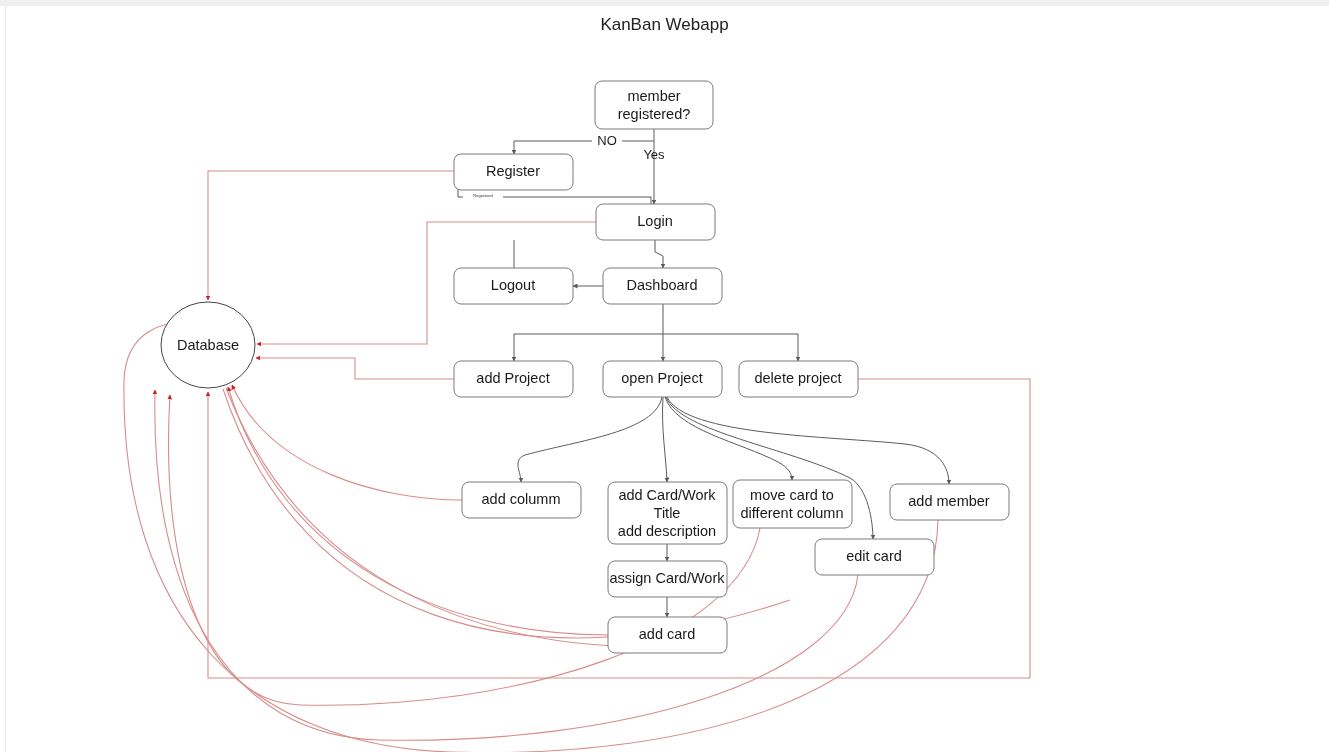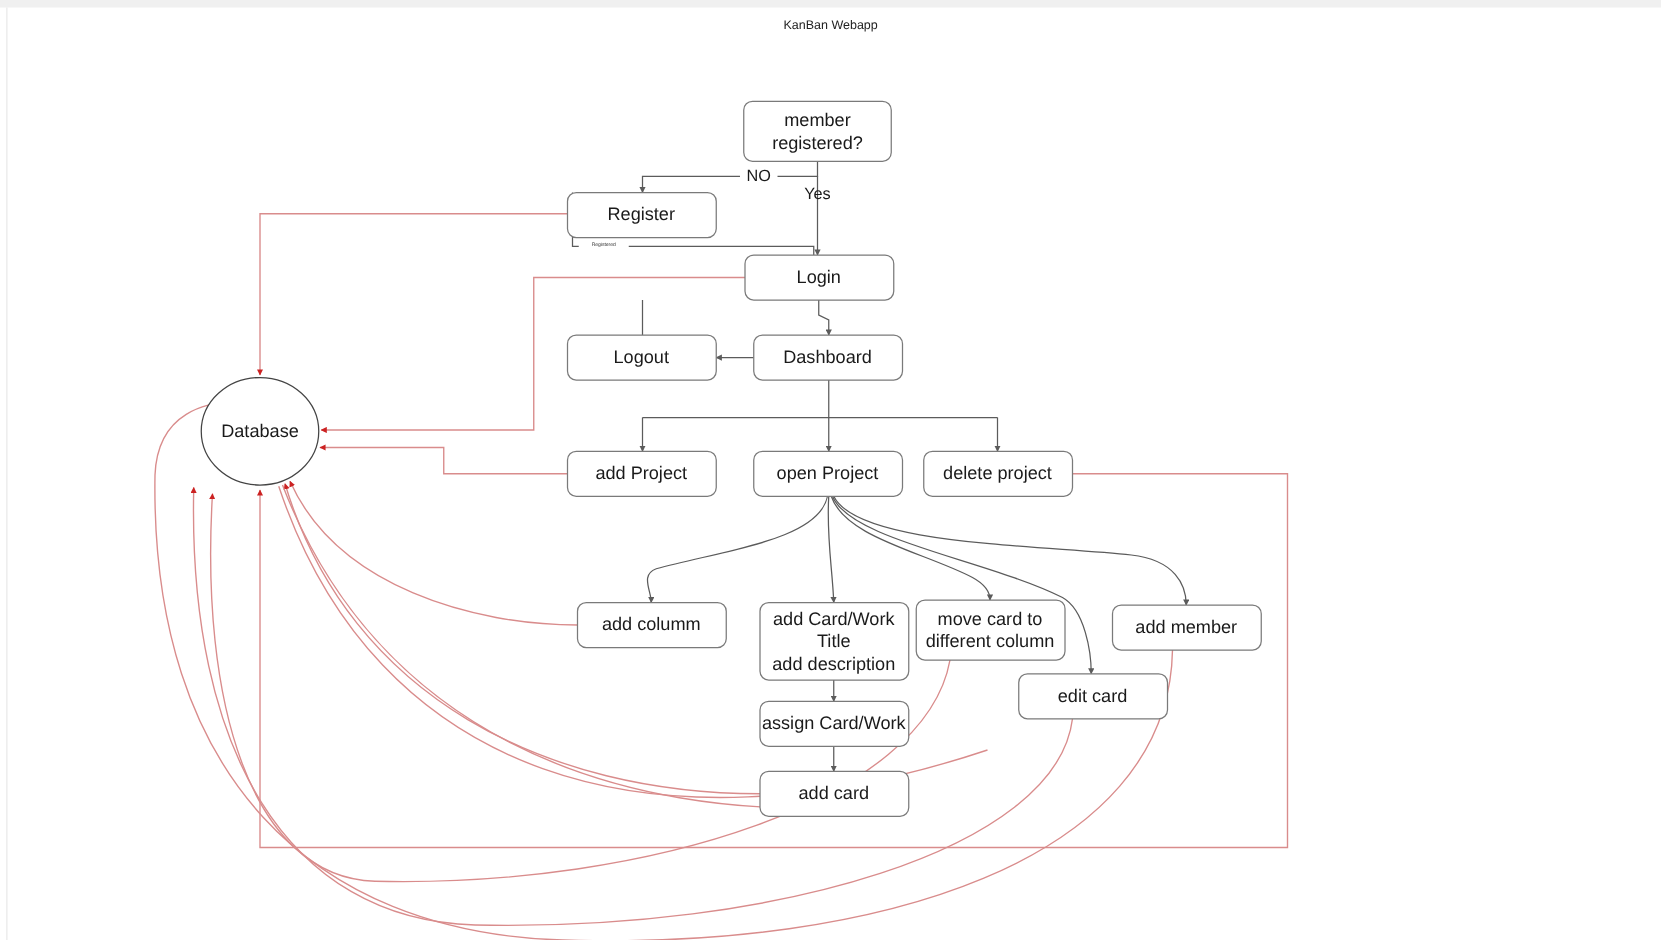--- a/index.html
+++ b/index.html
@@ -24,21 +24,21 @@
     position: absolute;
     left: 5px; top: 6px;
     width: 1px; height: 746px;
     background: #e9e9e9;
   }
   #canvas-title {
     position: absolute;
     left: 0; top: 15px;
     width: 1329px;
     text-align: center;
-    font-size: 10px;
+    font-size: 17px;
     color: #222222;
     font-family: "Liberation Sans", sans-serif;
   }
   #diagram {
     position: absolute;
     left: 0; top: 0;
   }
   .node-box {
     fill: #ffffff;
     stroke: #7a7a7a;

